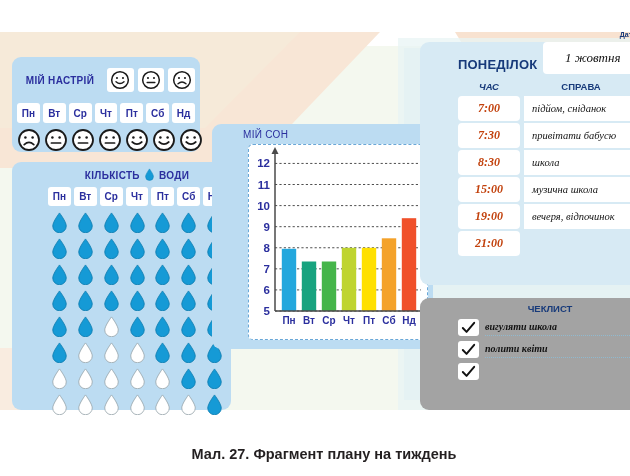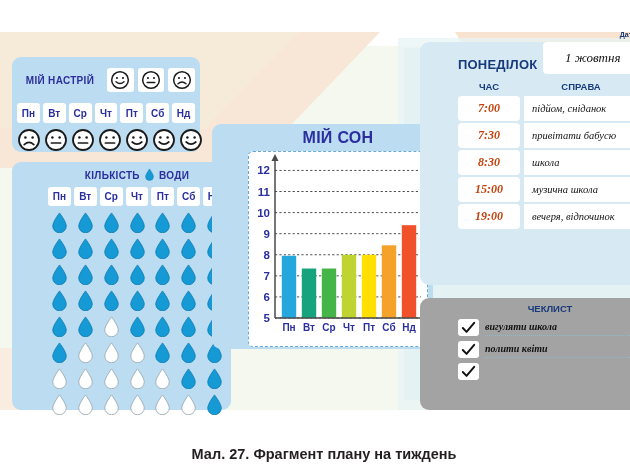--- a/index.html
+++ b/index.html
@@ -47,21 +47,21 @@
   .water-days .d{
     flex:1;background:#ffffff;border-radius:3px;color:#2b2f9e;
     font-size:10px;font-weight:bold;display:flex;align-items:center;justify-content:center;
   }
   .drop-grid{display:flex;gap:3px;padding:6px 5px 6px 5px;}
   .drop-col{flex:1;display:flex;flex-direction:column;align-items:center;gap:1px;}
 
   
   #chart-panel{left:212px;top:124px;width:190px;height:225px;}
   .chart-title{
-    text-align:center;color:#2b2f9e;font-weight:bold;font-size:16px;
+    text-align:left;color:#2b2f9e;font-weight:normal;font-size:10px;
     padding:5px 0 4px 0;letter-spacing:.3px;
   }
   .chart-body{
     margin:0 5px 5px 5px;height:194px;background:#ffffff;border-radius:5px;
     border:1px dashed #6aa8d8;position:relative;overflow:hidden;
   }
 
   
   #schedule-panel{left:420px;top:42px;width:198px;height:243px;background:#d7eaf4;}
   .sched-head{display:flex;align-items:flex-end;gap:6px;padding:6px 7px 6px 7px;height:26px;}
@@ -73,21 +73,21 @@
   .date-label{
     position:absolute;right:6px;top:-11px;font-size:7px;color:#173a7a;font-weight:bold;
   }
   .date-box{
     background:#ffffff;border-radius:4px;height:32px;display:flex;align-items:center;
     justify-content:center;font-family:"Liberation Serif",serif;font-style:italic;
     font-size:13px;color:#111;
   }
   .sched-colhead{display:flex;padding:1px 7px 4px 7px;}
   .sched-colhead div{color:#173a7a;font-weight:bold;font-size:9.5px;text-align:center;}
-  .sched-colhead .c1{flex:0 0 62px;}
+  .sched-colhead .c1{flex:0 0 62px;font-style:italic;}
   .sched-colhead .c2{flex:1;}
   .sched-rows{padding:0 7px;}
   .sched-row{display:flex;align-items:stretch;height:25px;margin-bottom:2px;}
   .sched-time{
     flex:0 0 62px;background:#ffffff;border-radius:4px;display:flex;align-items:center;
     justify-content:center;font-family:"Liberation Serif",serif;font-style:italic;
     font-size:12px;color:#c2410c;font-weight:bold;
   }
   .sched-task{
     flex:1;background:#ffffff;border-radius:0;margin-left:4px;display:flex;align-items:center;
@@ -506,20 +506,21 @@
         </div>
         <div class="sched-row">
           <div class="sched-time">15:00</div>
           <div class="sched-task">музична школа</div>
         </div>
         <div class="sched-row">
           <div class="sched-time">19:00</div>
           <div class="sched-task">вечеря, відпочинок</div>
         </div>
         <div class="sched-row">
+          <div class="sched-time">21:00</div>
         </div>
       </div>
   </div>
 
   <div class="panel" id="checklist-panel">
     <div class="chk-title">ЧЕКЛИСТ</div>
     <div class="chk-rows" id="checklist-rows">
         <div class="chk-row">
           <div class="chk-box">
             <svg width="15" height="13" viewBox="0 0 18 16">

